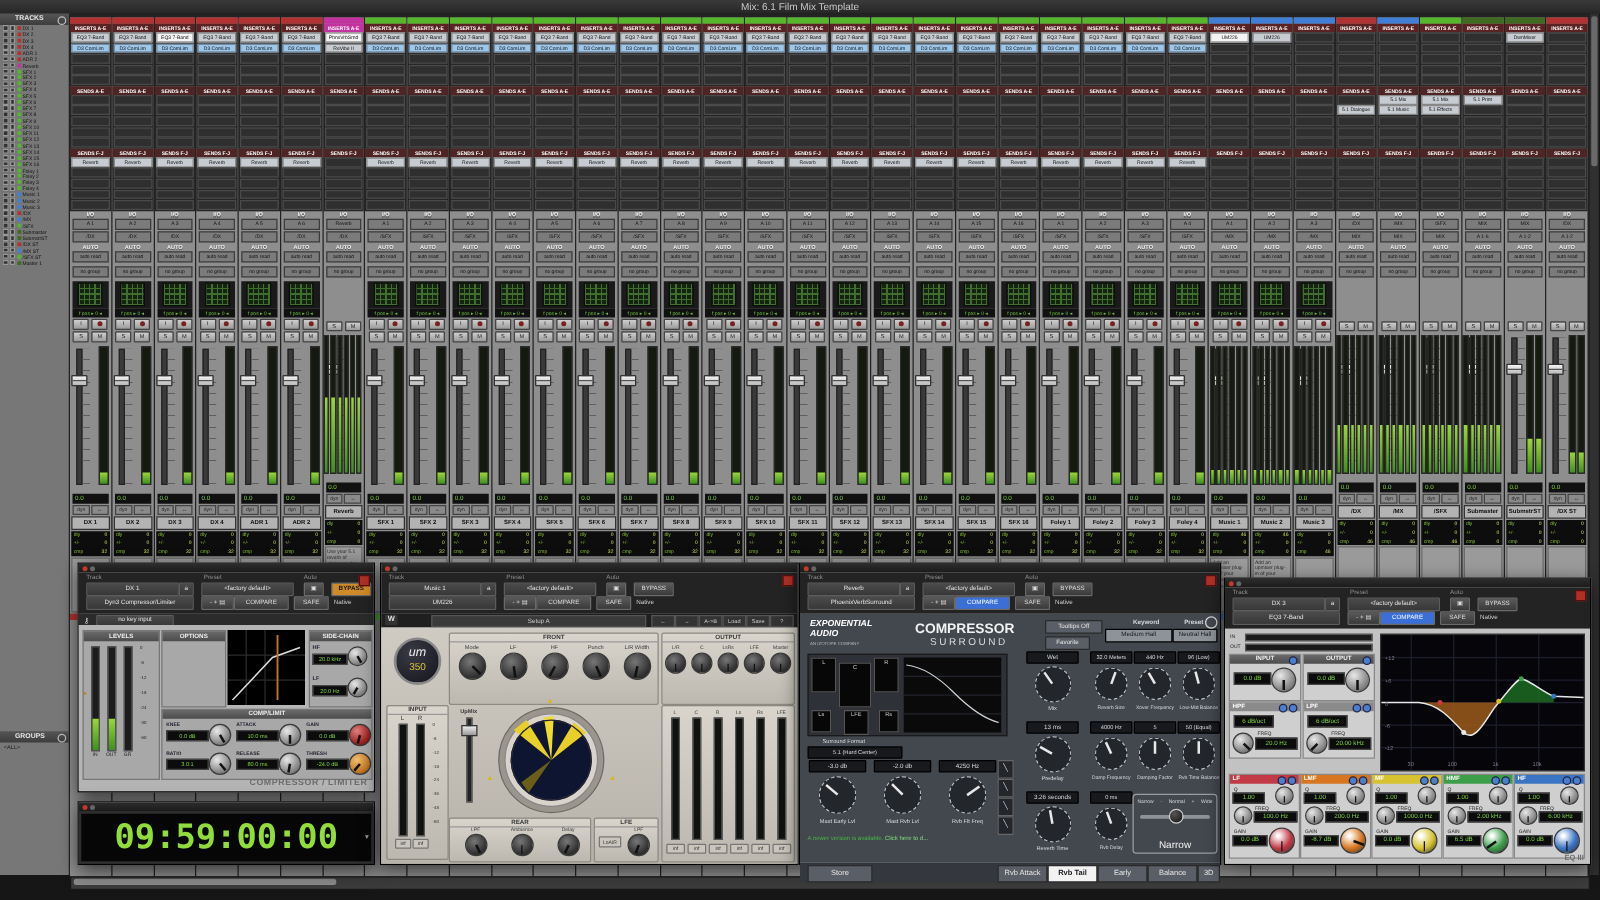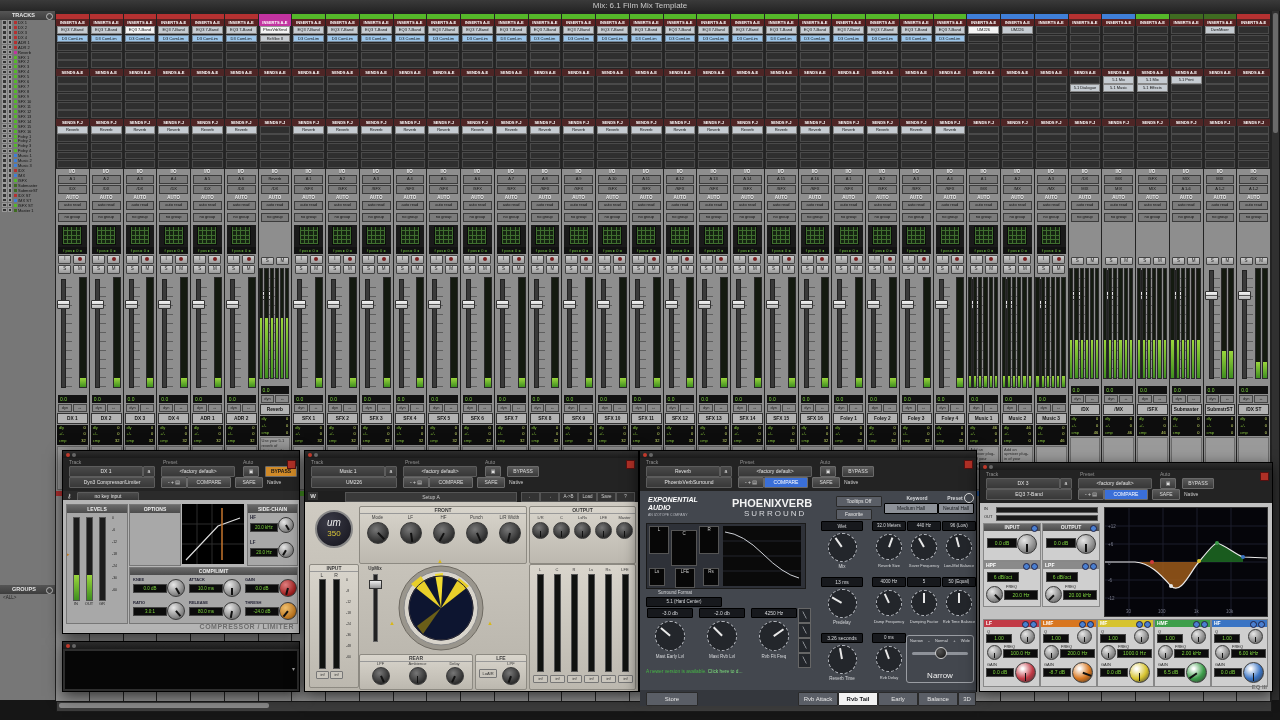--- a/index.html
+++ b/index.html
@@ -3434,20 +3434,21 @@
           </div>
           <div style="position: absolute; right: 5px; bottom: 2px; font-size: 7px; font-weight: bold; color: rgb(110, 110, 110); letter-spacing: 0.5px;">COMPRESSOR / LIMITER</div>
         </div>
       </div>
       <div class="pwin" style="left: 62px; top: 641px; width: 236px; height: 49px;">
         <div class="mini">
           <div class="mdot"></div>
           <div class="mdot g"></div>
         </div>
         <div style="position: relative; height: 42px; background: rgb(6, 6, 6); border: 2px solid rgb(46, 46, 46); box-sizing: border-box;">
+          <div style="color: rgb(143, 220, 58); font-family: &quot;DejaVu Sans Mono&quot;, monospace; font-weight: bold; font-size: 27px; line-height: 38px; text-align: center; letter-spacing: 0px;">09:59:00:00</div>
           <div style="position: absolute; right: 2px; top: 14px; color: rgb(153, 153, 153); font-size: 6px;">▾</div>
         </div>
       </div>
       <div class="pwin" style="left: 304px; top: 450px; width: 333px; height: 240px;">
         <div class="mini">
           <div class="mdot"></div>
           <div class="mdot g"></div>
         </div>
         <div class="phead">
           <div class="plab" style="left: 6px;">Track</div>
@@ -3651,21 +3652,21 @@
           <div class="pbtn" style="left: 172px; top: 19px; width: 26px;">SAFE</div>
           <div class="pbtn" style="left: 202px; top: 8px; width: 30px;">BYPASS</div>
           <div class="ptxt" style="left: 204px; top: 21px;">Native</div>
           <div class="closebx"></div>
         </div>
         <div class="phx-dark" style="position: relative; height: 199px;">
           <div style="position: absolute; left: 6px; top: 4px; width: 80px; height: 24px;"></div>
           <div style="position: absolute; left: 8px; top: 5px; font-size: 7px; font-weight: bold; color: rgb(255, 255, 255); font-style: italic;">EXPONENTIAL</div>
           <div style="position: absolute; left: 8px; top: 13px; font-size: 7px; font-weight: bold; color: rgb(255, 255, 255); font-style: italic;">AUDIO</div>
           <div style="position: absolute; left: 8px; top: 22px; font-size: 3.5px; color: rgb(184, 186, 192);">AN IZOTOPE COMPANY</div>
-          <div style="position: absolute; left: 92px; top: 6px; font-size: 11px; font-weight: bold; color: rgb(242, 242, 242);">PHOENIXVERB</div>
+          <div style="position: absolute; left: 92px; top: 6px; font-size: 11px; font-weight: bold; color: rgb(242, 242, 242);">COMPRESSOR</div>
           <div style="position: absolute; left: 104px; top: 18px; font-size: 8px; color: rgb(216, 218, 222); letter-spacing: 2px;">SURROUND</div>
           <div class="phxtab" style="left: 196px; top: 5px; width: 44px; height: 9px; line-height: 9px; font-size: 5px;">Tooltips Off</div>
           <div class="phxtab" style="left: 196px; top: 18px; width: 34px; height: 9px; line-height: 9px; font-size: 5px;">Favorite</div>
           <div class="phxlab" style="position: absolute; left: 252px; top: 4px; width: 50px; font-weight: bold;">Keyword</div>
           <div class="phxlab" style="position: absolute; left: 300px; top: 4px; width: 30px; font-weight: bold;">Preset</div>
           <div class="phxval" style="position: absolute; left: 244px; top: 12px; width: 52px; height: 9px; line-height: 9px; background: rgb(142, 146, 153); color: rgb(22, 24, 28);">Medium Hall</div>
           <div class="phxval" style="position: absolute; left: 298px; top: 12px; width: 34px; height: 9px; line-height: 9px; background: rgb(142, 146, 153); color: rgb(22, 24, 28);">Neutral Hall</div>
           <div style="position: absolute; right: 2px; top: 2px; width: 8px; height: 8px; border: 1.5px solid rgb(221, 221, 221); border-radius: 50%;"></div>
           <div style="position: absolute; left: 6px; top: 32px; width: 158px; height: 64px; background: rgb(46, 49, 56); border: 0.5px solid rgb(26, 26, 26);">
             <div style="position: absolute; left: 2px; top: 2px; width: 18px; height: 26px; background: rgb(7, 7, 7); border: 0.5px solid rgb(85, 85, 85);">

